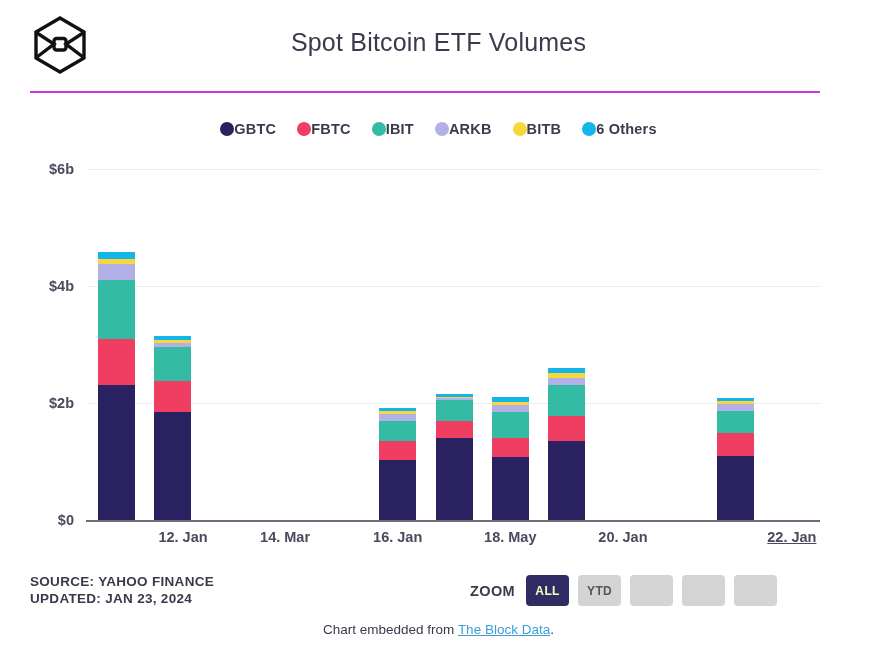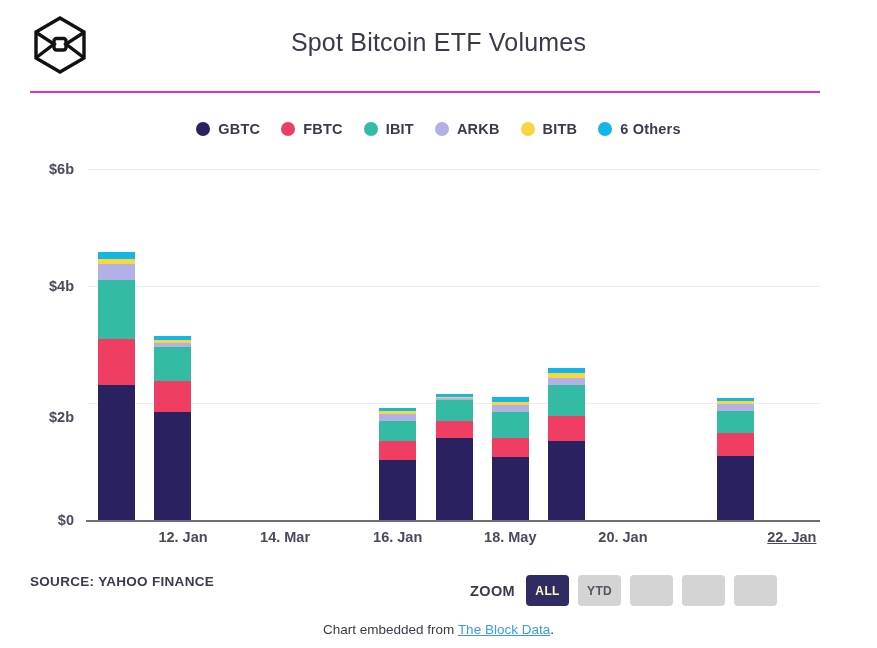--- a/index.html
+++ b/index.html
@@ -22,21 +22,21 @@
   .rule{
     position:absolute;left:30px;top:91px;width:790px;height:2px;
     background:#c23ae0;
   }
 
   
   .legend{
     position:absolute;left:0;top:121px;width:877px;
     display:flex;justify-content:center;align-items:center;gap:21px;
   }
-  .legend-item{display:flex;align-items:center;gap:8px;}
+  .legend-item{display:flex;align-items:center;}
   .legend-dot{width:14px;height:14px;border-radius:50%;display:block;}
   .legend-label{font-size:14.5px;font-weight:700;color:#3a3a4d;letter-spacing:.2px;}
 
   
   .plot{position:absolute;left:0;top:0;width:877px;height:648px;pointer-events:none;}
   .plot-inner{position:absolute;left:88px;top:169px;width:732px;height:351px;}
 
   .gridline{position:absolute;left:0;width:732px;height:1px;background:#ececf1;}
   .axis-line{position:absolute;left:-2px;top:351px;width:734px;height:2px;background:#6c6c7a;}
   .ytick{
@@ -127,21 +127,21 @@
 
   <div class="plot">
     <div class="plot-inner" id="plot-inner">
       <div id="gridlines">
           <div class="gridline" style="top: 234px;"></div>
           <div class="gridline" style="top: 117px;"></div>
           <div class="gridline" style="top: 0px;"></div>
         </div>
       <div id="yticks">
           <div class="ytick" style="top: 351px;">$0</div>
-          <div class="ytick" style="top: 248px;">$2b</div>
+          <div class="ytick" style="top: 234px;">$2b</div>
           <div class="ytick" style="top: 117px;">$4b</div>
           <div class="ytick" style="top: 0px;">$6b</div>
         </div>
       <div class="bars" id="bars">
           <div class="bar" title="11. Jan" style="left: 9.65385px;">
             <div class="seg" style="height: 6.435px; background: rgb(19, 181, 234);"></div>
             <div class="seg" style="height: 5.265px; background: rgb(248, 215, 60);"></div>
             <div class="seg" style="height: 16.38px; background: rgb(179, 176, 232);"></div>
             <div class="seg" style="height: 58.5px; background: rgb(51, 187, 164);"></div>
             <div class="seg" style="height: 46.8px; background: rgb(239, 62, 98);"></div>
@@ -203,20 +203,21 @@
           <div class="xtick" style="left: 309.692px;">16. Jan</div>
           <div class="xtick" style="left: 422.308px;">18. May</div>
           <div class="xtick" style="left: 534.923px;">20. Jan</div>
           <div class="xtick" style="left: 703.846px; text-decoration: underline;">22. Jan</div>
         </div>
     </div>
   </div>
 
   <div class="source">
     <div>SOURCE: YAHOO FINANCE</div>
+    <div>UPDATED: JAN 23, 2024</div>
   </div>
 
   <div class="zoom-wrap">
     <span class="zoom-label">ZOOM</span>
     <button class="zoom-btn active">ALL</button>
     <button class="zoom-btn">YTD</button>
     <button class="zoom-btn"></button>
     <button class="zoom-btn"></button>
     <button class="zoom-btn"></button>
   </div>

